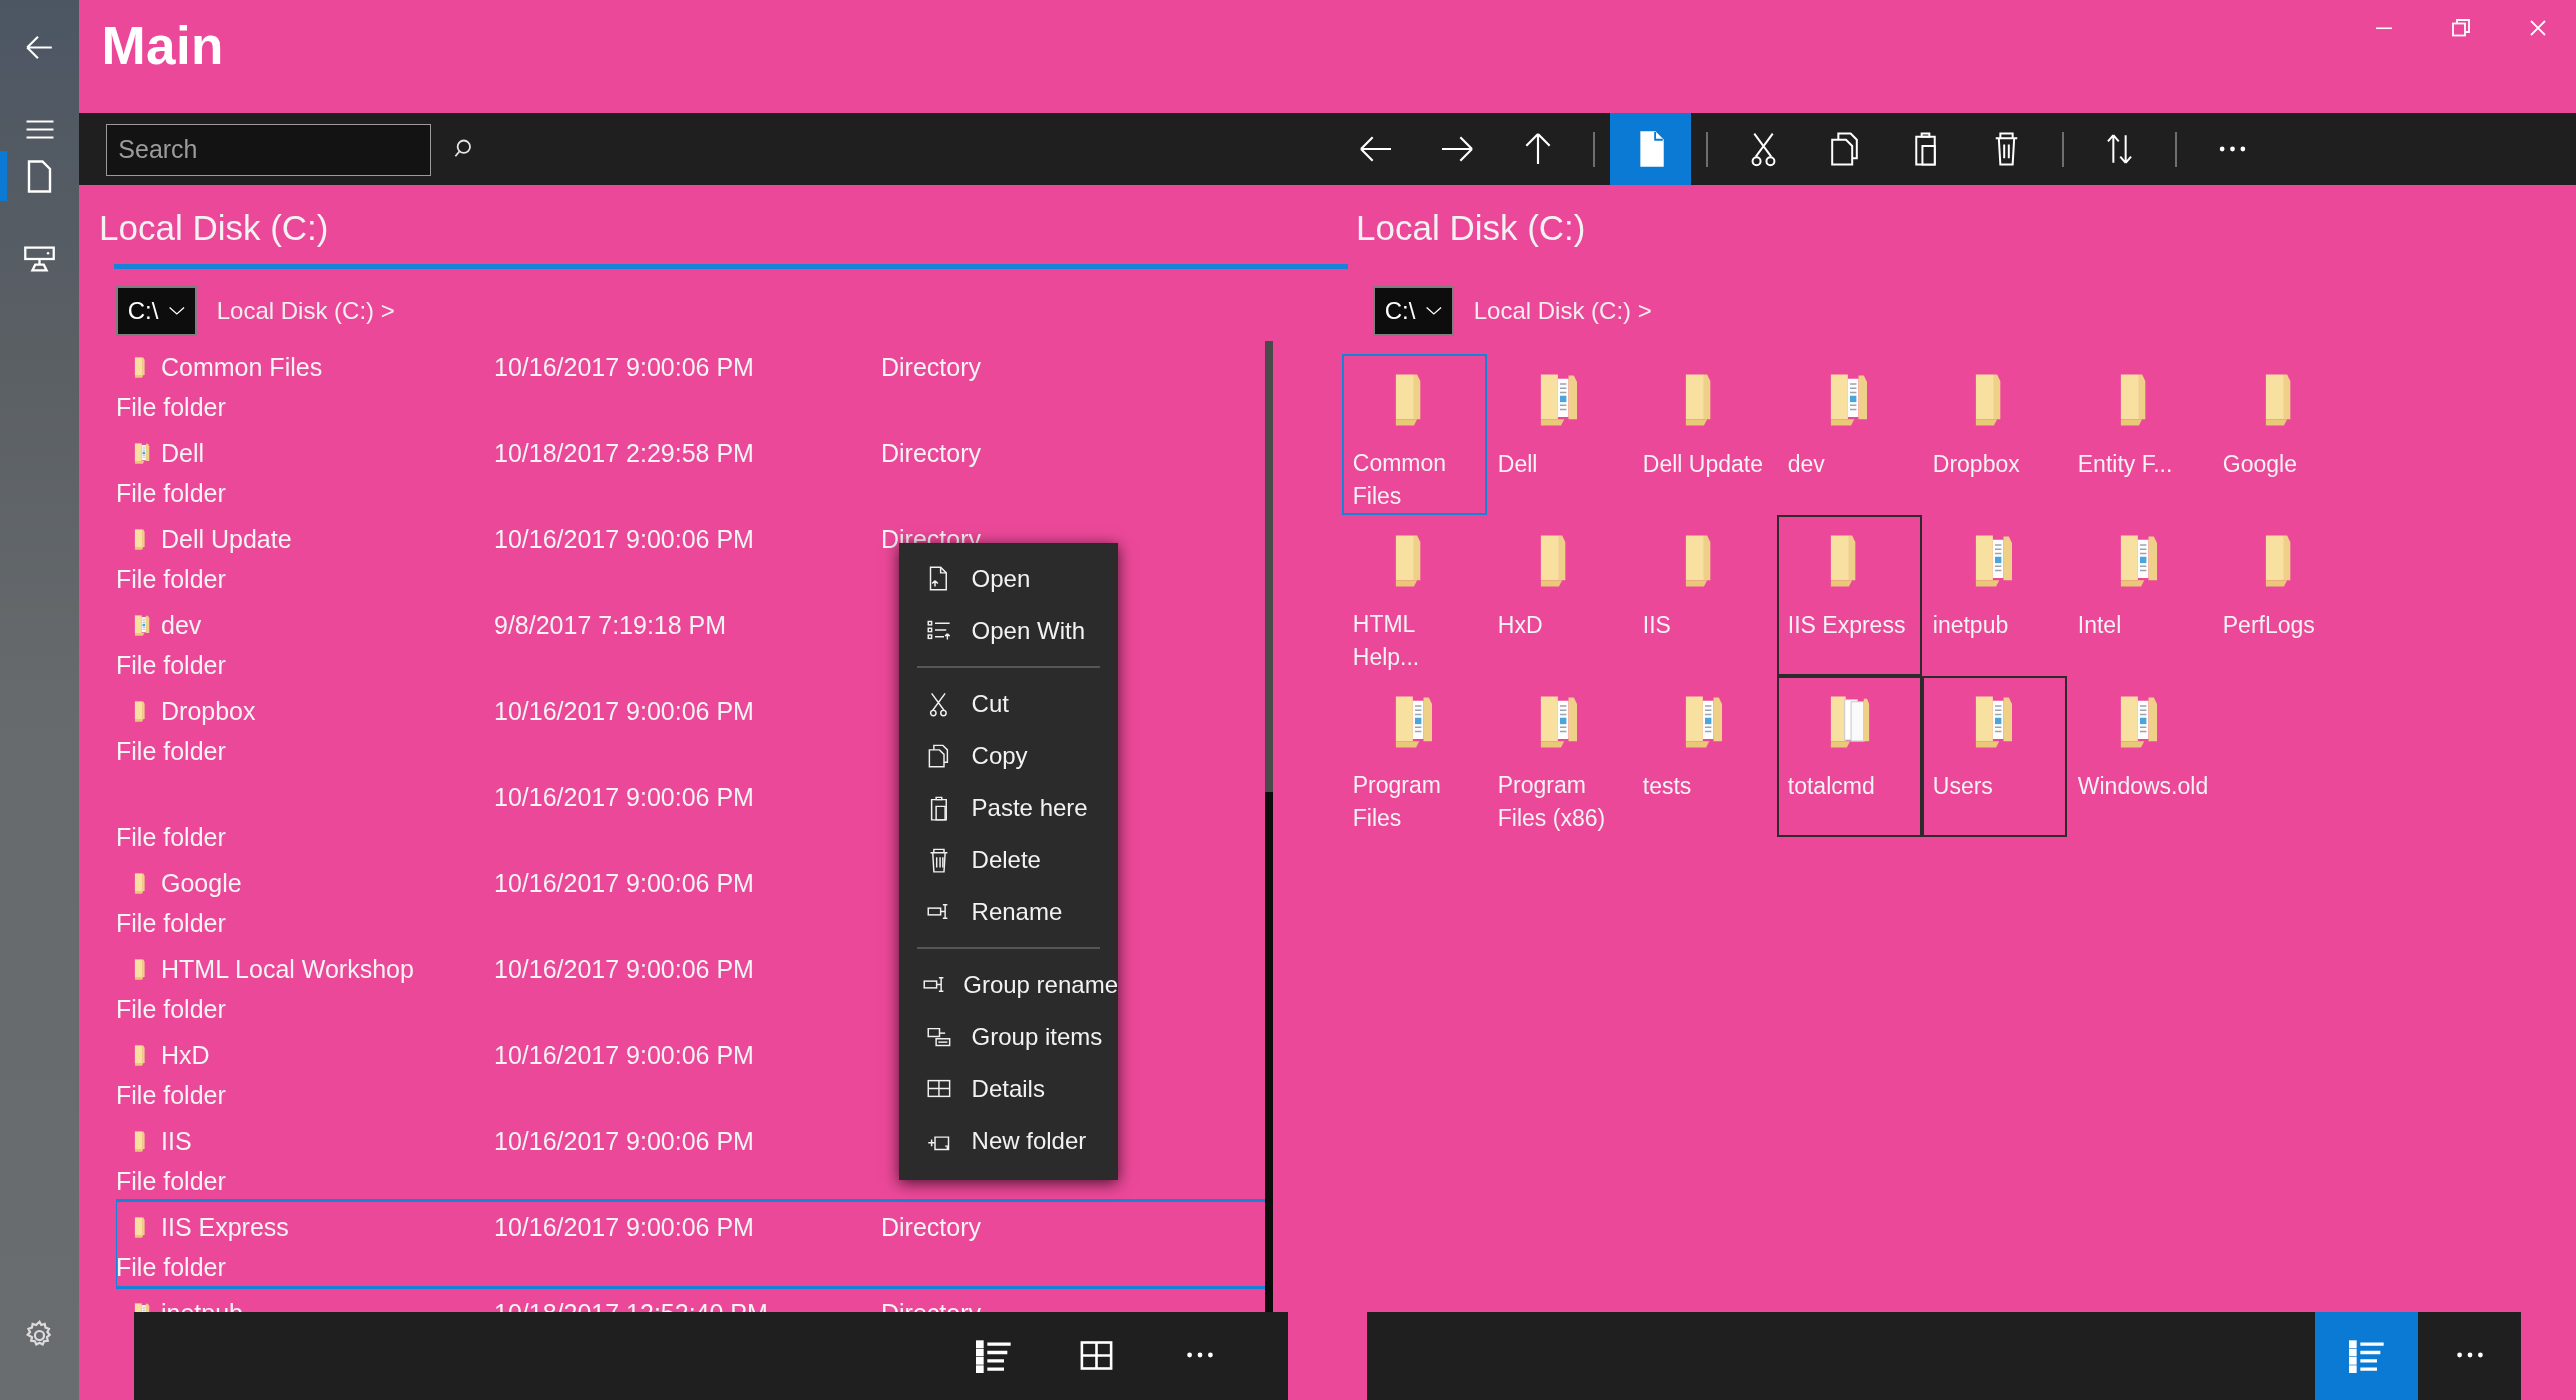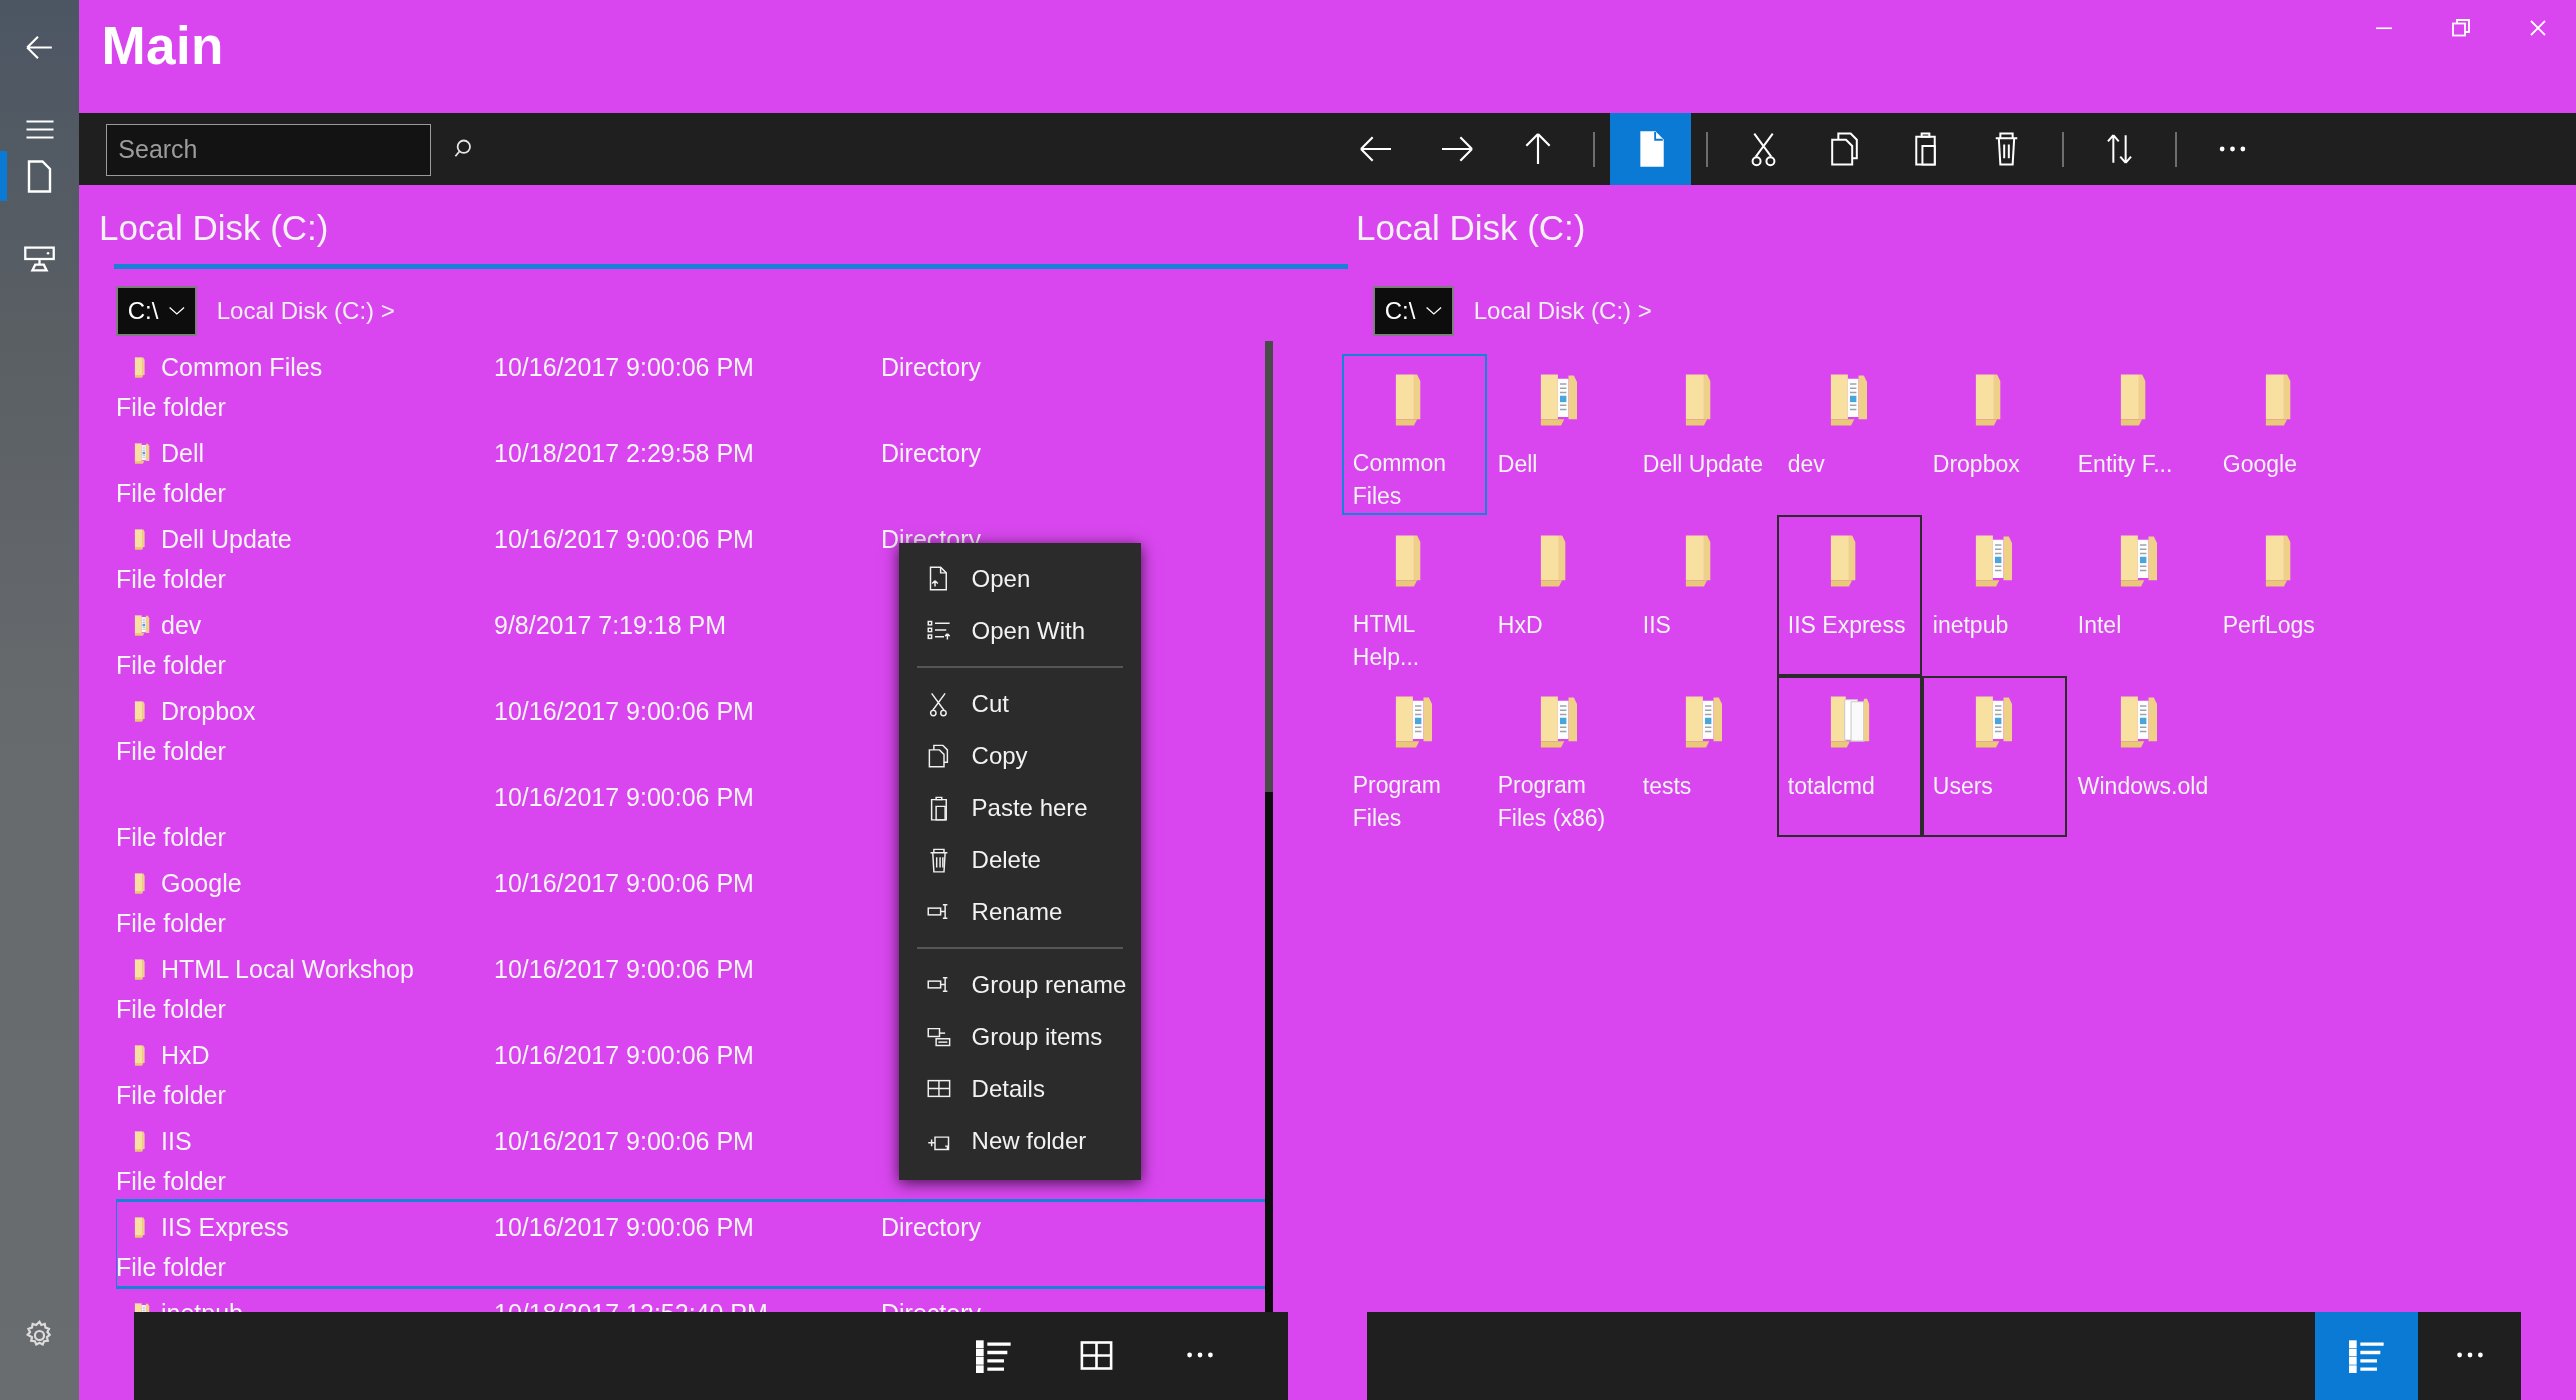--- a/index.html
+++ b/index.html
@@ -2,21 +2,21 @@
 <html style="font-size:13px"><head>
 <meta charset="utf-8">
 <style>
   * { box-sizing: border-box; margin: 0; padding: 0; }
   html, body {
     width: 2576px; height: 1401px;
     background: #000;
     font-family: "Liberation Sans", sans-serif;
     overflow: hidden;
   }
-  #root { position: relative; width: 2576px; height: 1401px; background: #d946ef; padding-left: 44px; }
+  #root { position: relative; width: 2576px; height: 1401px; background: #ec4899; padding-left: 44px; }
 
   
   .rail {
     position: absolute; left: 0; top: 0; width: 79px; height: 1401px;
     background: linear-gradient(180deg, #4c5663 0%, #5a5f64 24%, #666a6d 50%, #6a6d70 100%);
   }
   .rail-btn {
     position: absolute; left: 0; width: 79px; height: 79px;
     display: flex; align-items: center; justify-content: center;
   }
@@ -117,21 +117,21 @@
   .tile-icon { height: 74px; display: flex; align-items: flex-start; justify-content: center; }
   .tile-label {
     margin-top: 8px; width: 137px; text-align: center;
     font-size: 23px; line-height: 33px; color: #f3f3f3;
     word-break: break-word;
   }
   .tile.leftlabel .tile-label { text-align: left; padding-left: 6.4px; }
 
   
   .ctxmenu {
-    position: absolute; left: 899px; top: 543px; width: 242px;
+    position: absolute; left: 899px; top: 543px; width: 219px;
     background: #2b2b2b; box-shadow: 0 3.2px 14.5px rgba(0,0,0,.7);
     padding: 9.7px 0 13px 0; z-index: 50;
   }
   .ctx-item { height: 52px; display: flex; align-items: center; padding-left: 19.3px; }
   .ctx-ic { width: 42px; display: flex; align-items: center; justify-content: center; }
   .ctx-label { margin-left: 11.3px; font-size: 24px; color: #f2f2f2; white-space: nowrap; }
   .ctx-sep { height: 1.6px; background: #565656; margin: 9.7px 17.7px; }
 
   
   .botbar { position: absolute; height: 89px; background: #1f1f1f; display: flex; align-items: center; }

